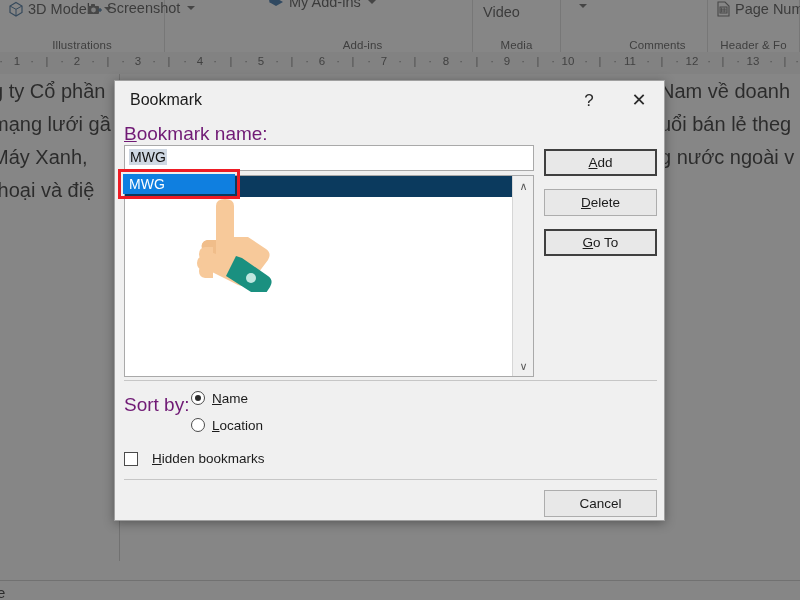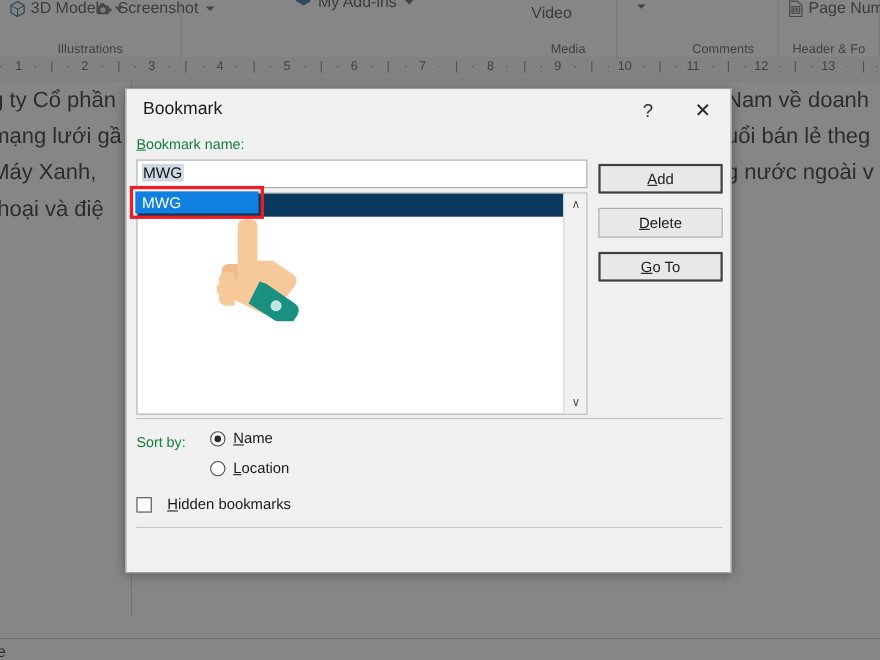--- a/index.html
+++ b/index.html
@@ -177,22 +177,22 @@
     width: 30px; height: 24px;
     font-size: 18px;
     color: #2b2b2b;
     text-align: center;
     line-height: 23px;
     cursor: pointer;
   }
 
   .lbl {
     position: absolute;
-    font-size: 13px;
-    color: #15803d;
+    font-size: 19px;
+    color: #701a75;
   }
   .acc { text-decoration: underline; }
 
   .namebox {
     position: absolute;
     left: 9px; top: 64px;
     width: 410px; height: 26px;
     background: #ffffff;
     border: 1px solid #a9a9a9;
     box-sizing: border-box;
@@ -259,21 +259,21 @@
   }
   .btn.primary { border: 2px solid #404040; line-height: 23px; }
 
   .hr {
     position: absolute;
     left: 9px;
     width: 533px; height: 1px;
     background: #c6c6c6;
   }
 
-  .radio-row { position: absolute; display: flex; align-items: flex-end; gap: 7px; }
+  .radio-row { position: absolute; display: flex; align-items: flex-start; gap: 7px; }
   .radio {
     width: 14px; height: 14px;
     border: 1.5px solid #4a4a4a;
     border-radius: 50%;
     box-sizing: border-box;
     background: #fff;
     position: relative;
     cursor: pointer;
     flex: 0 0 auto;
   }
@@ -327,20 +327,23 @@
 </style>
 </head>
 <body>
 
 <div id="app">
 
   <div class="ribbon">
     <div class="ribbon-groups" id="ribbon-groups">
         <div class="rgroup" style="left: 0px; width: 165px;">
           <div class="rgroup-label">Illustrations</div>
+        </div>
+        <div class="rgroup" style="left: 253px; width: 220px;">
+          <div class="rgroup-label">Add-ins</div>
         </div>
         <div class="rgroup" style="left: 473px; width: 88px;">
           <div class="rgroup-label">Media</div>
         </div>
         <div class="rgroup" style="left: 708px; width: 92px;">
           <div class="rgroup-label">Header &amp; Fo</div>
         </div>
         <div class="rgroup" style="left: 608px; width: 100px;">
           <div class="rgroup-label">Comments</div>
         </div>
@@ -511,20 +514,21 @@
         </div>
       </div>
 
     <div class="check-row" style="left:9px; top:370px;">
       <span class="checkbox"></span>
       <span class="radio-lbl"><span class="acc">H</span><span>idden bookmarks</span></span>
     </div>
 
     <div class="hr" style="top:398px;"></div>
 
+    <div class="btn" style="left:429px; top:409px;">Cancel</div>
   </div>
 
   <div class="annot-item" style="background: rgb(15, 127, 224);">MWG</div>
   <div class="annot-box" style="border-color: rgb(238, 28, 37);"></div>
 
   <div class="hand">
     <svg viewBox="0 0 100 100" width="100" height="100" aria-hidden="true">
       <g>
         <path d="M34 14 L34 48 L27 48 Q20 48 20 55 L20 62 Q20 74 30 80 L56 93 Q64 96 70 89 L86 68 Q90 61 84 57 L66 45 L52 45 L52 14 Q52 7 43 7 Q34 7 34 14 Z" fill="#f7c99a"></path>
         <path d="M20 57 Q18 50 25 48 L34 48 L34 62 Z" fill="#f0bd8a"></path>

